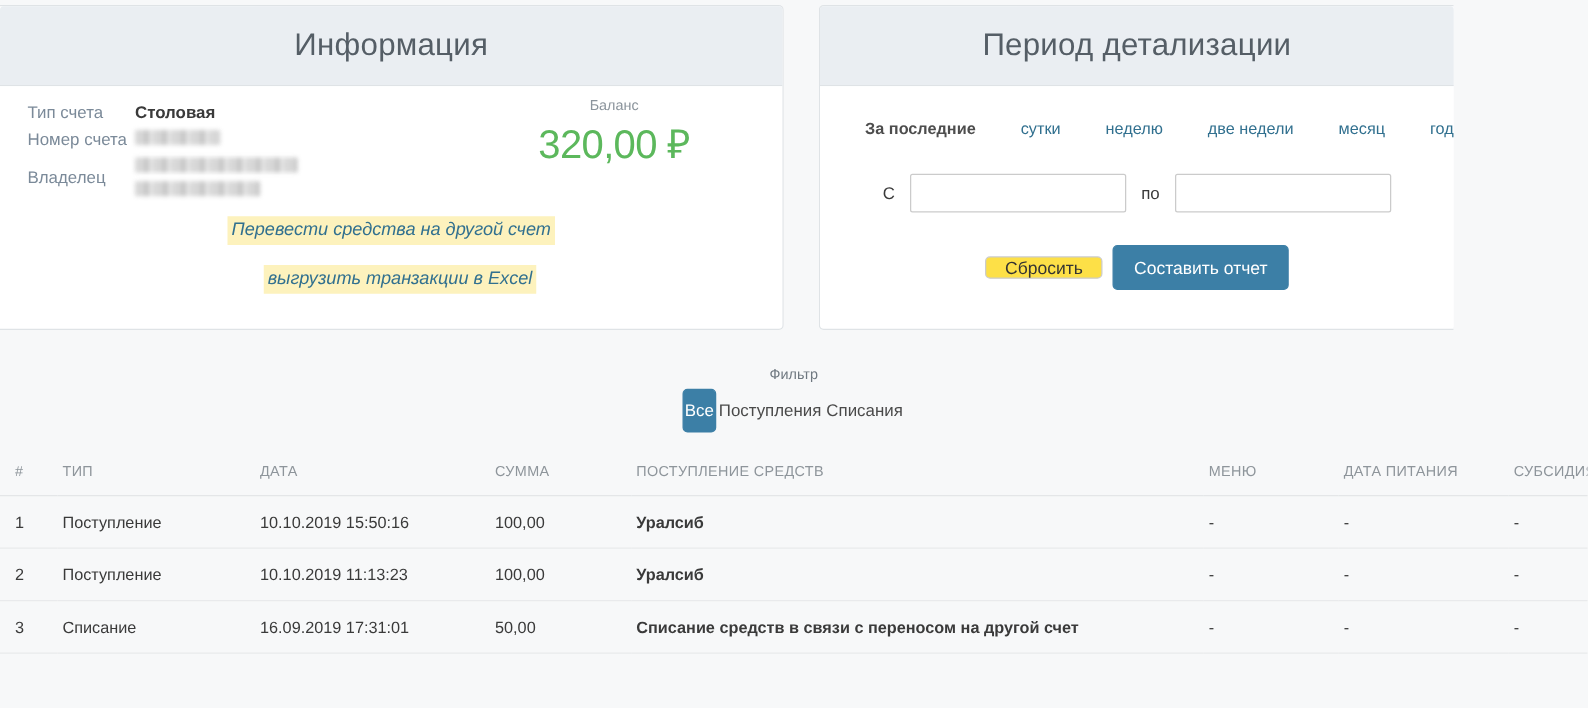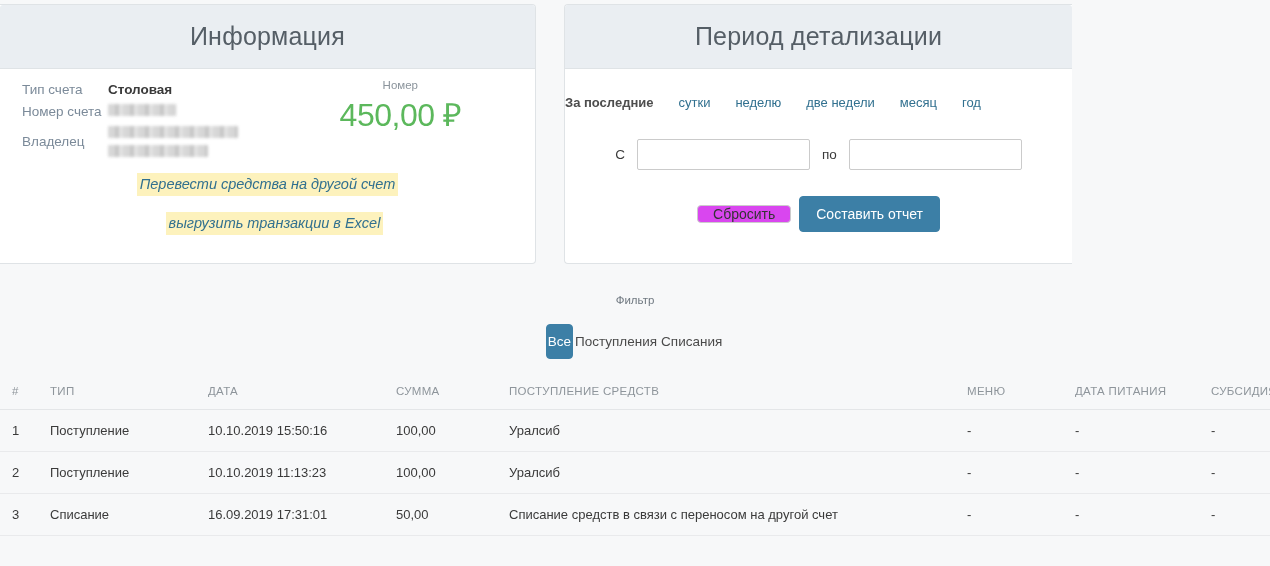--- a/index.html
+++ b/index.html
@@ -27,21 +27,21 @@
     padding: 4px 0 0 0;
     gap: 28px;
   }
   .panel {
     background: #ffffff;
     border: 1px solid #dfe3e6;
     border-radius: 4px;
     box-sizing: border-box;
   }
   .panel-info {
-    width: 536px;
+    width: 627px;
     margin-left: 0;
     border-left: none;
     border-radius: 0 4px 4px 0;
     height: 260px;
   }
   .panel-period {
     width: 508px;
     border-right: none;
     border-radius: 4px 0 0 4px;
     height: 260px;
@@ -147,22 +147,22 @@
     padding: 1px 3px;
     cursor: pointer;
     line-height: 1.45;
   }
   .link-row-2 { margin-top: 16px; padding-left: 14px; }
 
   
   .quick {
     display: flex;
     align-items: baseline;
-    justify-content: flex-start;
-    gap: 25px;
+    justify-content: flex-end;
+    gap: 36px;
     padding-top: 26px;
   }
   .quick-label {
     font-size: 13px;
     color: #4d4d4d;
     font-weight: 600;
   }
   .quick-link {
     font-size: 13px;
     color: #31708f;
@@ -203,41 +203,41 @@
     margin-top: 26px;
   }
   .btn {
     font-family: "Liberation Sans", sans-serif;
     font-size: 14px;
     border-radius: 4px;
     cursor: pointer;
     box-sizing: border-box;
   }
   .btn-default {
-    background: #d946ef;
+    background: #fde047;
     border: 1px solid #cccccc;
     color: #333333;
     padding: 0 15px;
   }
   .btn-primary {
     background: #3c7fa6;
     border: 1px solid #3c7fa6;
     color: #ffffff;
     padding: 9px 16px;
   }
 
   
   .filter-wrap {
     margin-top: 30px;
     text-align: center;
   }
   .filter-label {
     font-size: 11.5px;
     color: #6f7880;
-    margin-bottom: 18px;
+    margin-bottom: 5px;
   }
   .filter-group {
     display: inline-flex;
     align-items: stretch;
     gap: 0;
   }
   .filter-btn {
     font-family: "Liberation Sans", sans-serif;
     font-size: 13.5px;
     padding: 9px 1px;
@@ -279,21 +279,21 @@
     white-space: nowrap;
     overflow: hidden;
     text-overflow: ellipsis;
   }
   table.tx tr:last-child td { border-bottom: 1px solid #e9eaec; }
   td.col-num { color: #9aa3ab; }
   .c-num   { width: 30px;  padding-left: 12px !important; }
   .c-type  { width: 150px; }
   .c-date  { width: 180px; }
   .c-sum   { width: 105px; }
-  .c-src   { width: 450px; }
+  .c-src   { width: 450px; font-weight: bold; }
   .c-menu  { width: 100px; }
   .c-meal  { width: 128px; }
   .c-subs  { width: 120px; }
 </style>
 </head>
 <body>
 
 <div class="page">
 
   <div class="panels">
@@ -316,22 +316,22 @@
           <div class="acct-row acct-row-owner">
             <span class="acct-label">Владелец</span>
             <span class="owner-stack">
               <span class="redacted red-own1"></span>
               <span class="redacted red-own2"></span>
             </span>
           </div>
         </div>
 
         <div class="balance-box">
-          <div class="balance-label">Номер</div>
-          <div class="balance-value">450,00 ₽</div>
+          <div class="balance-label">Баланс</div>
+          <div class="balance-value">320,00 ₽</div>
         </div>
 
         <div class="links">
           <div>
             <a class="hl-link" href="#">Перевести средства на другой счет</a>
           </div>
           <div class="link-row-2">
             <a class="hl-link" href="#">выгрузить транзакции в Excel</a>
           </div>
         </div>

